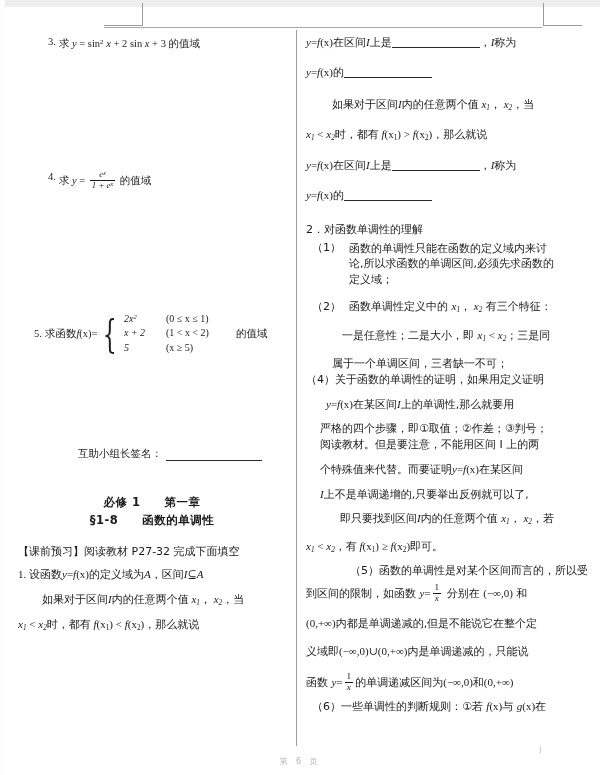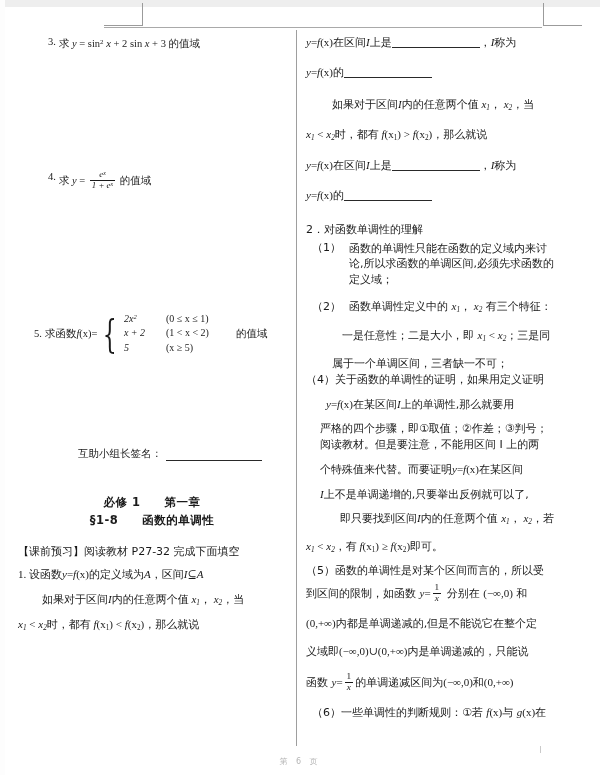--- a/index.html
+++ b/index.html
@@ -289,39 +289,39 @@
     </div>
 
     <div class="ln" style="margin-top:11px;padding-left:34px;">
       <span class="cjk">即只要找到区间</span><span class="math">I</span><span class="cjk">内的任意两个值 </span><span class="math"><span>x</span><sub>1</sub></span><span class="cjk">，</span> <span class="math"><span>x</span><sub>2</sub></span><span class="cjk">，若</span>
     </div>
 
     <div class="ln" style="margin-top:13px;">
       <span class="math"><span>x</span><sub>1</sub></span> <span class="mathup">&lt;</span> <span class="math"><span>x</span><sub>2</sub></span><span class="cjk">，有</span> <span class="math">f</span><span class="mathup"><span>(x</span><sub>1</sub><span>)</span></span> <span class="mathup">≥</span> <span class="math">f</span><span class="mathup"><span>(x</span><sub>2</sub><span>)</span></span><span class="cjk">即可。</span>
     </div>
 
-    <div class="ln cjk" style="margin-top:9px;">（5）函数的单调性是对某个区间而言的，所以受</div>
+    <div class="ln cjk" style="margin-top:9px;text-align:right;">（5）函数的单调性是对某个区间而言的，所以受</div>
 
     <div class="ln" style="margin-top:6px;">
       <span class="cjk">到区间的限制，如函数 </span><span class="math">y</span><span class="mathup">=</span><span class="frac"><span class="nu mathup">1</span><span class="de math">x</span></span><span class="cjk"> 分别在 </span><span class="mathup">(−∞,0)</span><span class="cjk"> 和</span>
     </div>
 
     <div class="ln" style="margin-top:13px;">
       <span class="mathup">(0,+∞)</span><span class="cjk">内都是单调递减的,但是不能说它在整个定</span>
     </div>
 
     <div class="ln" style="margin-top:14px;">
       <span class="cjk">义域即</span><span class="mathup">(−∞,0)</span><span class="mathup">∪</span><span class="mathup">(0,+∞)</span><span class="cjk">内是单调递减的，只能说</span>
     </div>
 
     <div class="ln" style="margin-top:14px;">
       <span class="cjk">函数 </span><span class="math">y</span><span class="mathup">=</span><span class="frac"><span class="nu mathup">1</span><span class="de math">x</span></span><span class="cjk">的单调递减区间为</span><span class="mathup">(−∞,0)</span><span class="cjk">和</span><span class="mathup">(0,+∞)</span>
     </div>
 
-    <div class="ln" style="margin-top:13px;padding-left:6px;">
+    <div class="ln" style="margin-top:7px;padding-left:6px;">
       <span class="cjk">（6）一些单调性的判断规则：①若 </span><span class="math">f</span><span class="mathup">(x)</span><span class="cjk">与 </span><span class="math">g</span><span class="mathup">(x)</span><span class="cjk">在</span>
     </div>
 
   </div>
 
   <div class="footer">
     <span class="footer-text cjk">第 6 页</span>
   </div>
   <div class="footer-tick"></div>
 

